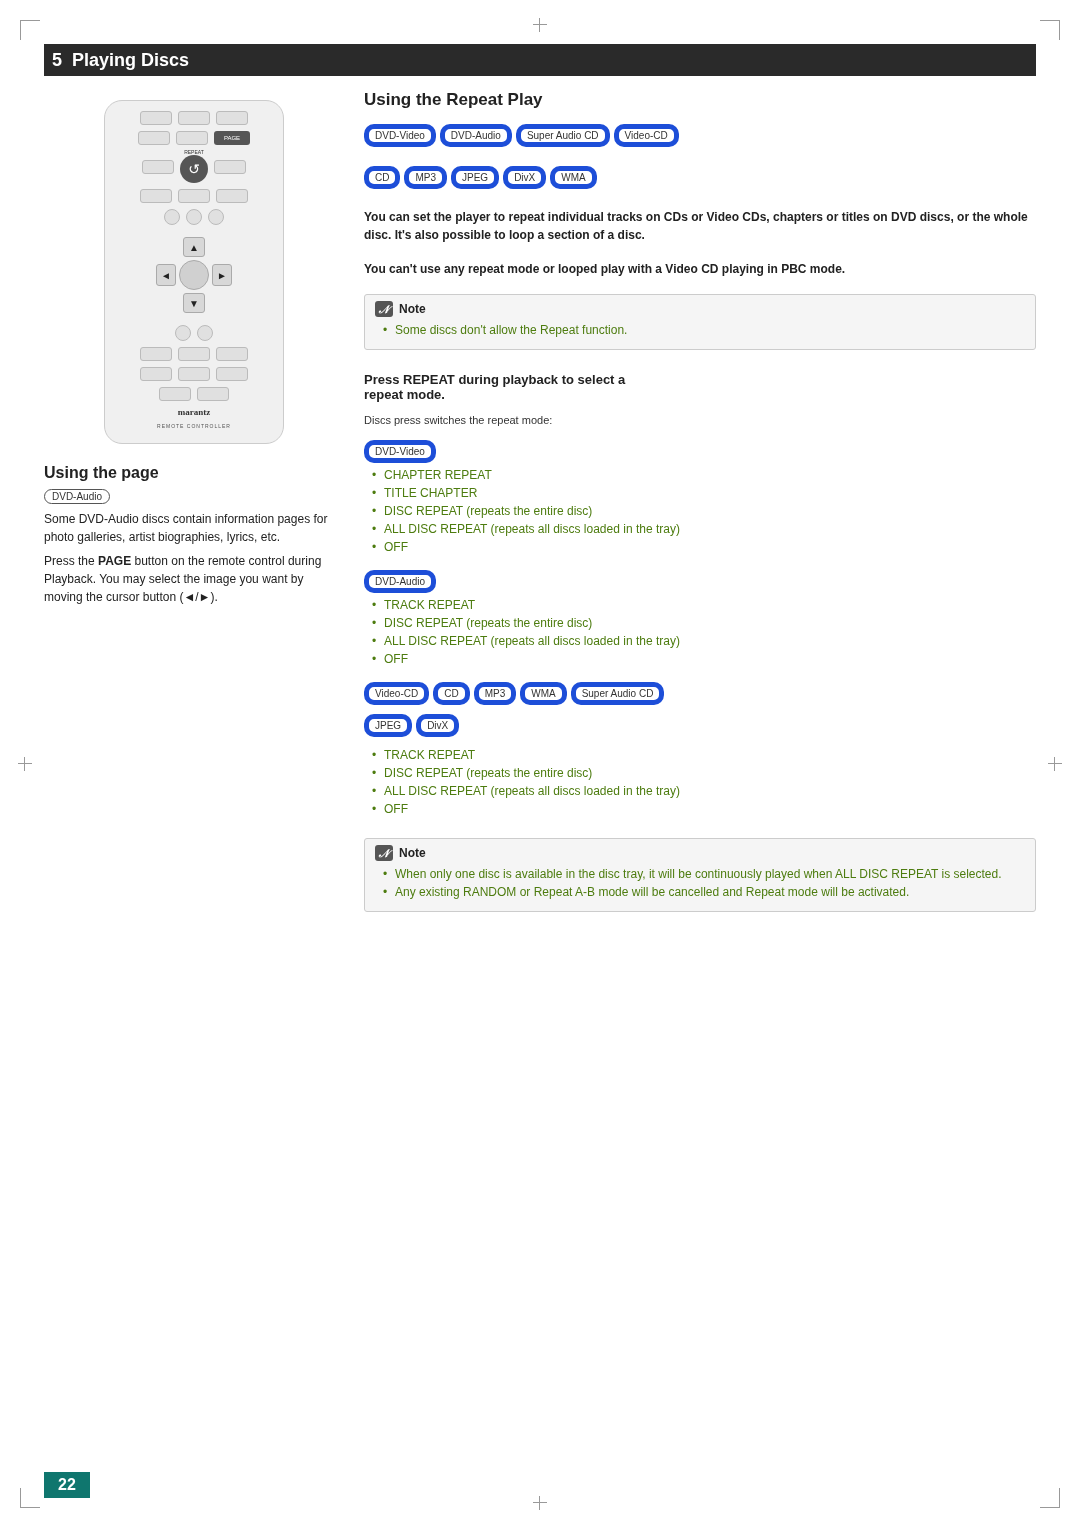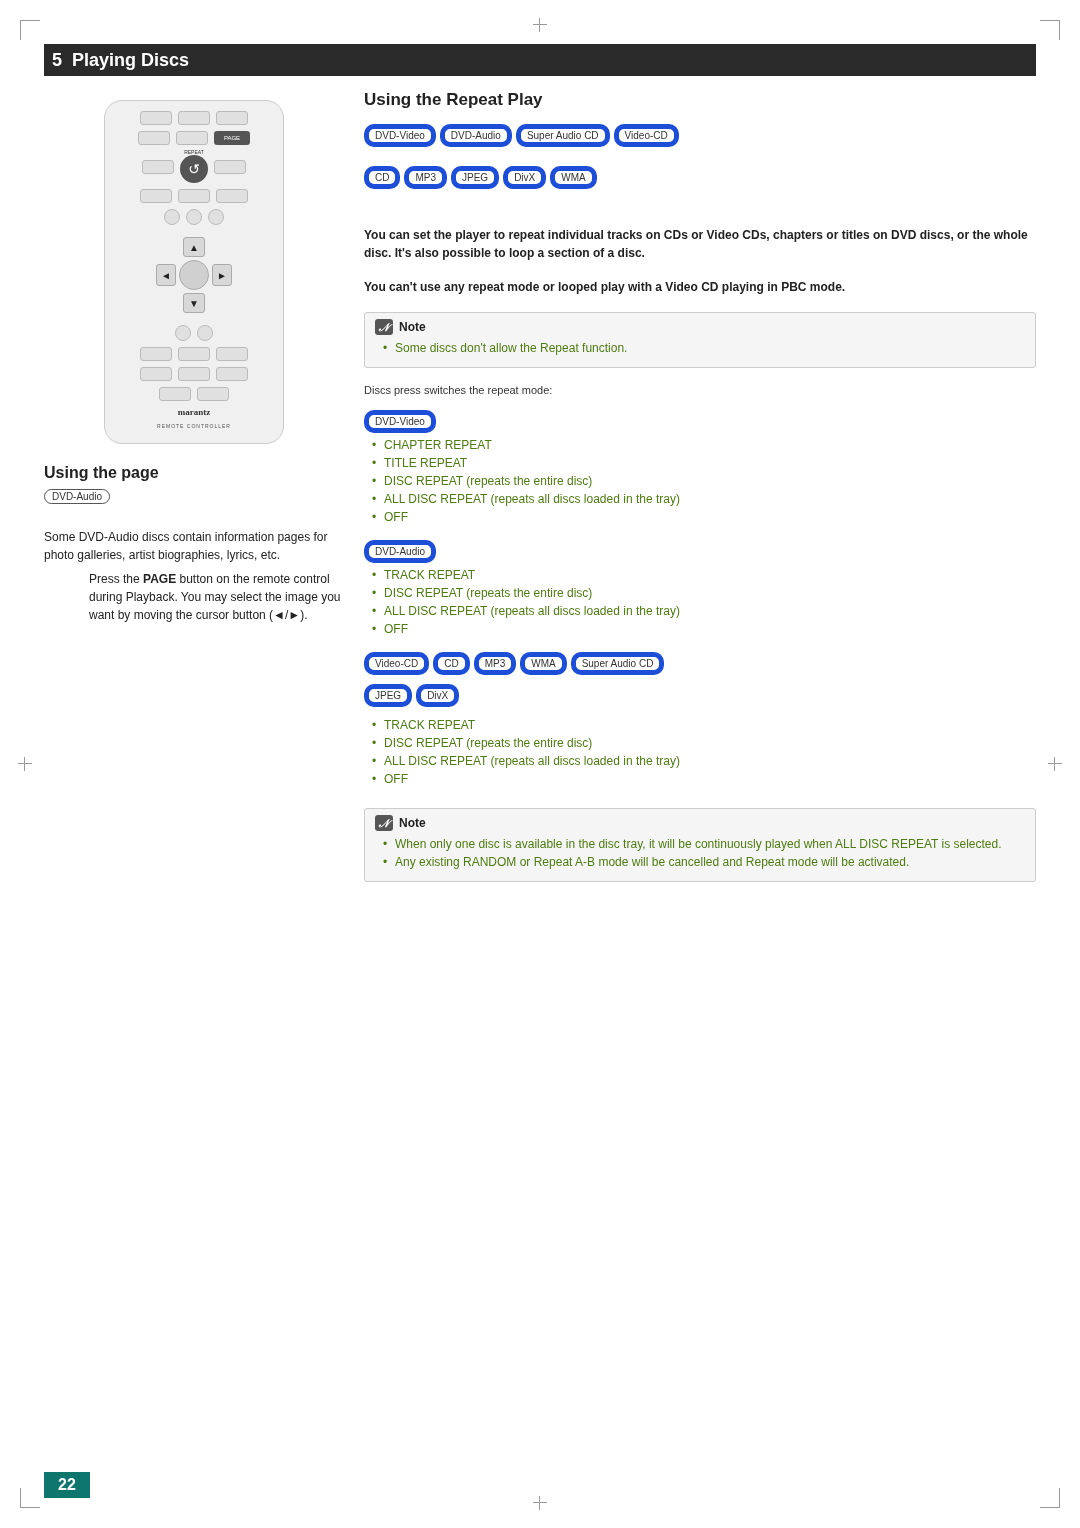--- a/index.html
+++ b/index.html
@@ -256,21 +256,20 @@
       font-size: 10px;
       color: #333;
       margin-bottom: 6px;
       background: #fff;
     }
 
     .body-text {
       font-size: 12px;
       line-height: 1.5;
       color: #222;
-      margin-top: 18px;
     }
 
     .body-text b {
       font-weight: bold;
     }
 
     
     .right-col {
       flex: 1;
       display: flex;
@@ -476,21 +475,21 @@
         <div class="remote-sub">REMOTE CONTROLLER</div>
       </div>
     </div>
 
     <div>
       <div class="section-title">Using the page</div>
       <div class="badge">DVD-Audio</div>
       <p class="body-text">
         <span>Some DVD-Audio discs contain information pages for photo galleries, artist biographies, lyrics, etc.</span>
       </p>
-      <p class="body-text" style="margin-top:6px;margin-left:45px;">
+      <p class="body-text" style="margin-top:6px;">
         <span>Press the</span>
         <b>PAGE</b>
         <span>button on the remote control during Playback. You may select the image you want by moving the cursor button (◄/►).</span>
       </p>
     </div>
 
   </div>
 
   <div class="right-col">
 
@@ -521,28 +520,32 @@
     <div class="note-box">
       <div class="note-header">
         <div class="note-icon">𝒩</div>
         <span>Note</span>
       </div>
       <ul class="bullet-list">
         <li class="note-text">Some discs don't allow the Repeat function.</li>
       </ul>
     </div>
 
+    <p class="sub-section-heading">
+      <span>Press REPEAT during playback to select a</span><br>
+      <span>repeat mode.</span>
+    </p>
 
     <p class="small-text">Discs press switches the repeat mode:</p>
 
     <div>
       <span class="disc-type-badge">DVD-Video</span>
       <ul class="bullet-list">
         <li>CHAPTER REPEAT</li>
-        <li>TITLE REPEAT</li>
+        <li>TITLE CHAPTER</li>
         <li>DISC REPEAT (repeats the entire disc)</li>
         <li>ALL DISC REPEAT (repeats all discs loaded in the tray)</li>
         <li>OFF</li>
       </ul>
     </div>
 
     <div>
       <span class="disc-type-badge">DVD-Audio</span>
       <ul class="bullet-list">
         <li>TRACK REPEAT</li>

